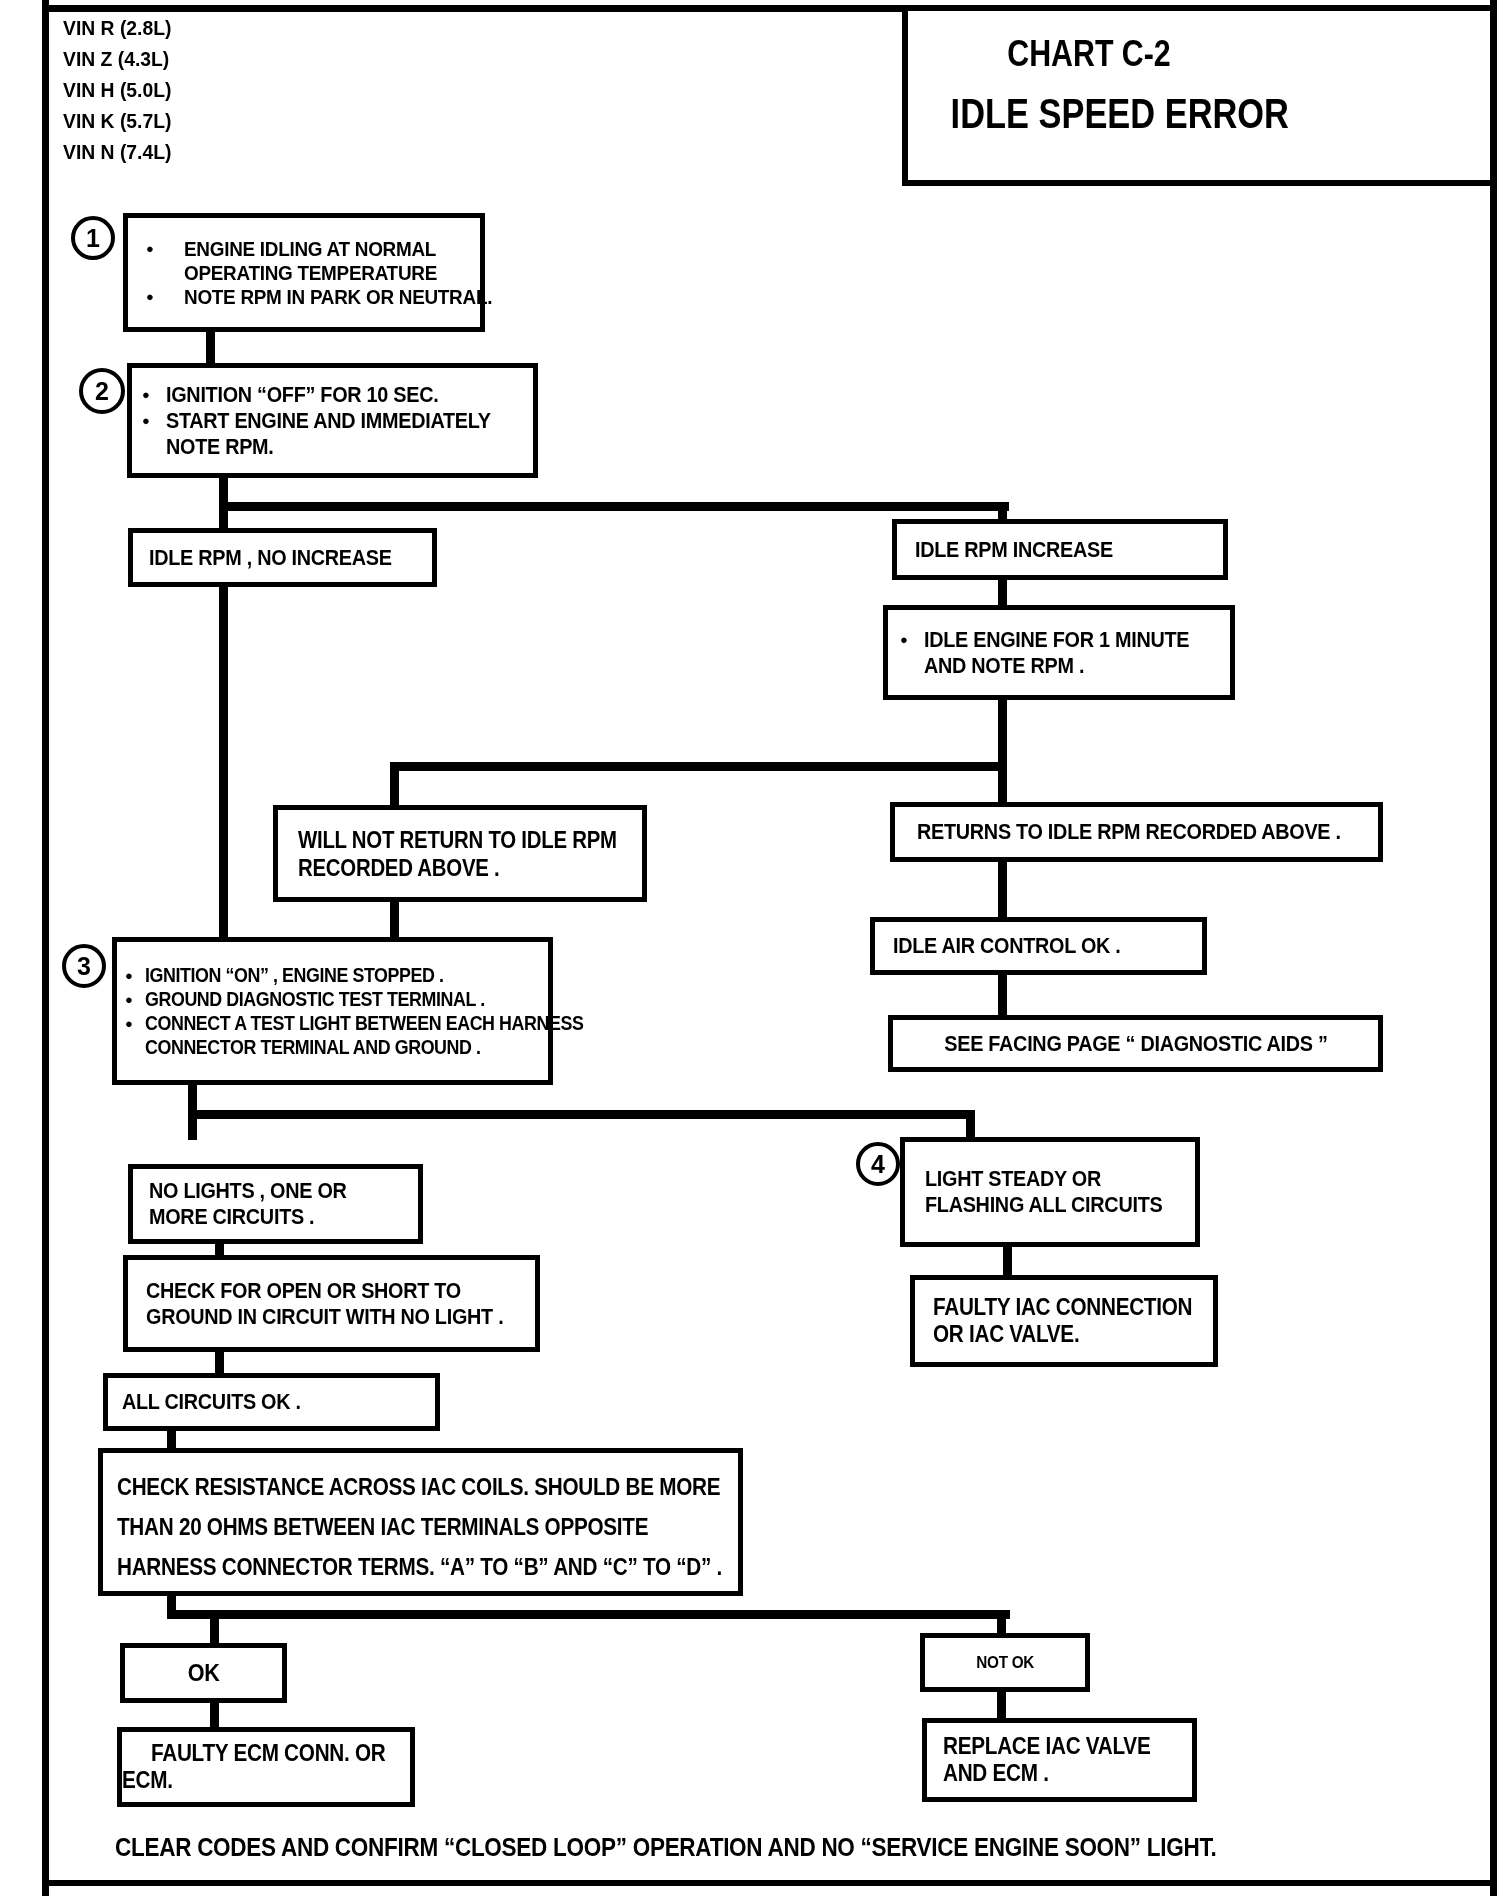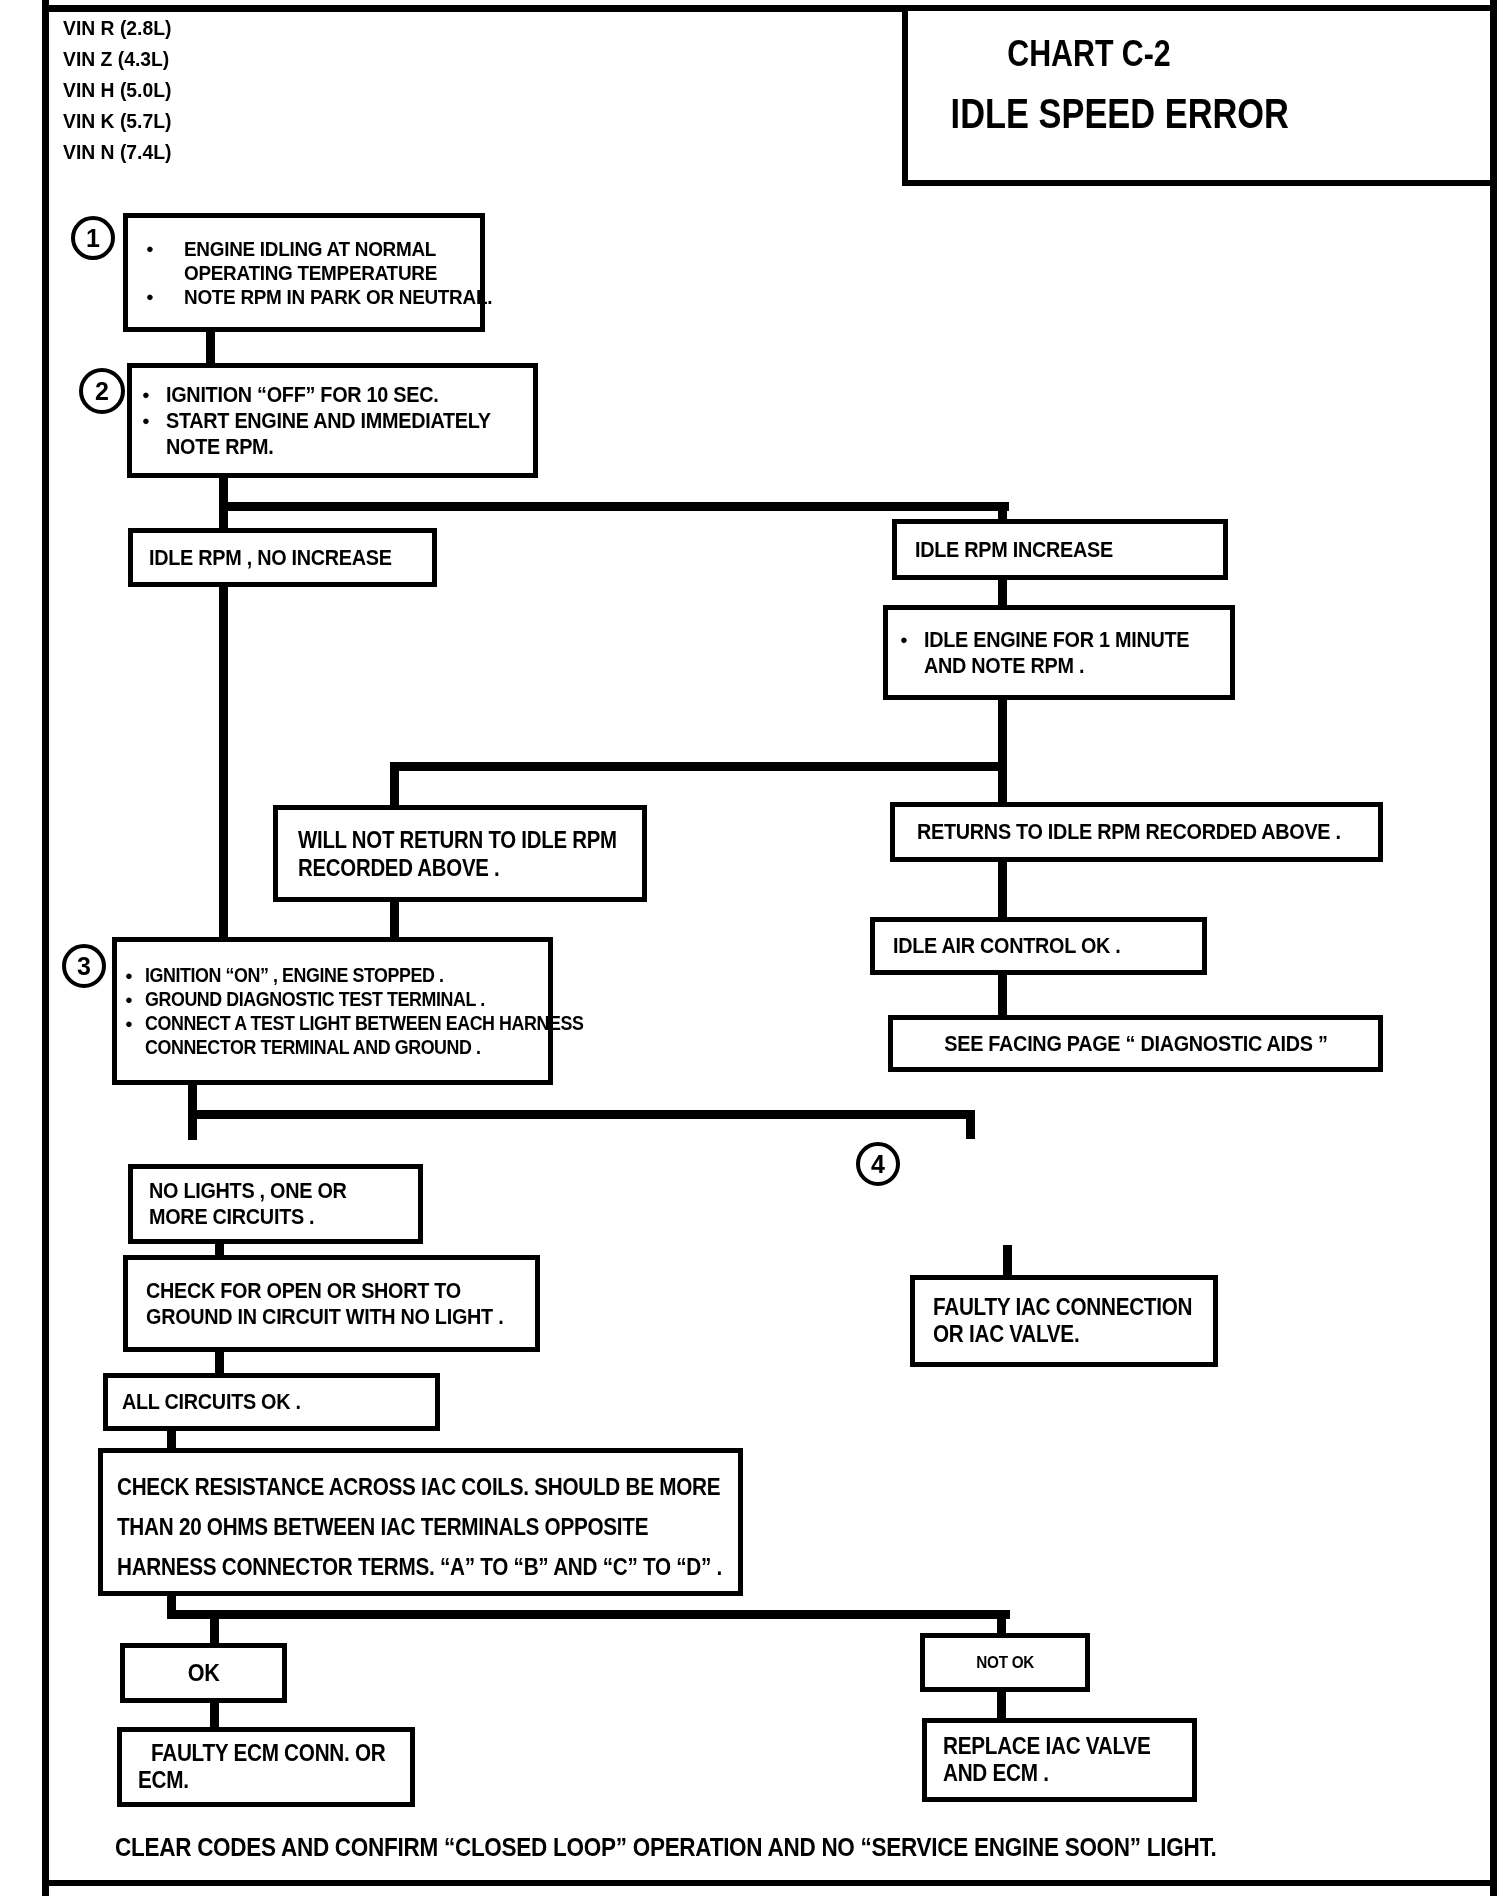--- a/index.html
+++ b/index.html
@@ -201,20 +201,28 @@
 
   <div class="box" style="left:128px;top:1164px;width:295px;height:80px">
     <div class="row" style="padding-left:16px">
         <span class="tx cx90">NO LIGHTS , ONE OR</span>
       </div>
     <div class="row" style="padding-left:16px">
         <span class="tx cx90">MORE CIRCUITS .</span>
       </div>
   </div>
 
+  <div class="box" style="left:900px;top:1137px;width:300px;height:110px">
+    <div class="row" style="padding-left:20px">
+        <span class="tx cx90">LIGHT STEADY OR</span>
+      </div>
+    <div class="row" style="padding-left:20px">
+        <span class="tx cx90">FLASHING  ALL CIRCUITS</span>
+      </div>
+  </div>
 
   <div class="box" style="left:123px;top:1255px;width:417px;height:97px">
     <div class="row" style="padding-left:18px">
         <span class="tx cx90">CHECK FOR OPEN OR SHORT TO</span>
       </div>
     <div class="row" style="padding-left:18px">
         <span class="tx cx90">GROUND IN CIRCUIT WITH NO LIGHT .</span>
       </div>
   </div>
 
@@ -254,21 +262,21 @@
   <div class="box center-box" style="left:920px;top:1633px;width:170px;height:59px;font-size:17px">
     <div class="row">
         <span class="tx cx90">NOT OK</span>
       </div>
   </div>
 
   <div class="box" style="left:117px;top:1727px;width:298px;height:80px;font-size:23px">
     <div class="row" style="padding-left:29px">
         <span class="tx cx90">FAULTY ECM CONN. OR</span>
       </div>
-    <div class="row" style="padding-left:16px">
+    <div class="row" style="padding-left:0">
         <span class="tx cx90">ECM.</span>
       </div>
   </div>
 
   <div class="box" style="left:922px;top:1718px;width:275px;height:84px;font-size:23px">
     <div class="row" style="padding-left:16px">
         <span class="tx cx90">REPLACE IAC VALVE</span>
       </div>
     <div class="row" style="padding-left:16px">
         <span class="tx cx90">AND ECM .</span>

